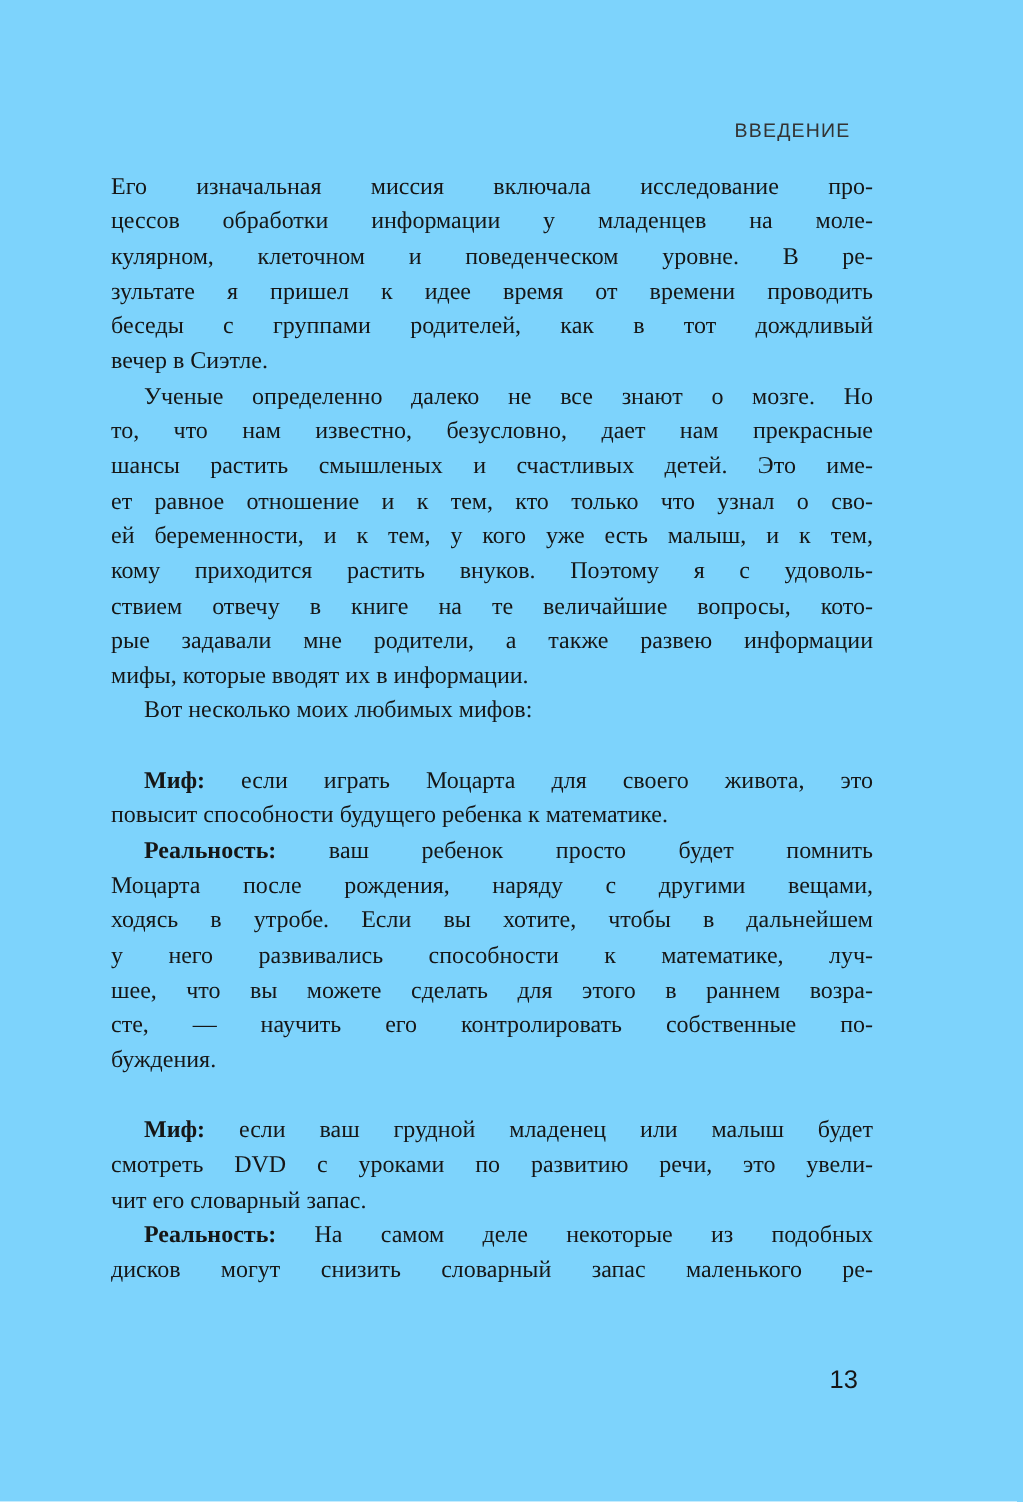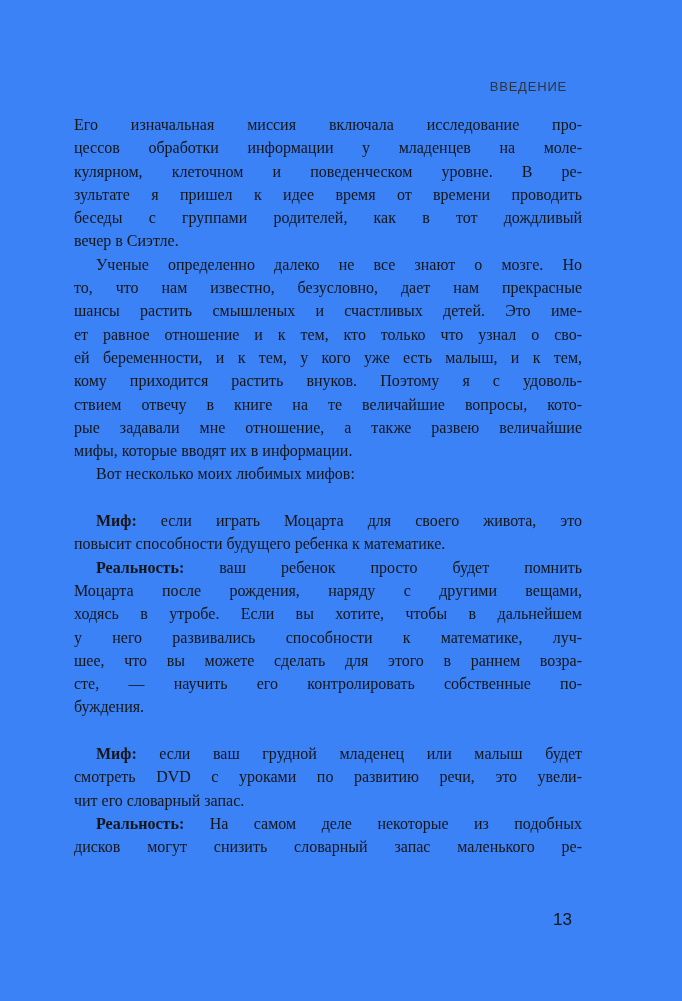--- a/index.html
+++ b/index.html
@@ -4,21 +4,21 @@
 <style>
   html, body {
     margin: 0;
     padding: 0;
     background: #ffffff;
   }
   .page {
     position: relative;
     width: 682px;
     height: 1001px;
-    background: #3b82f6;
+    background: #7dd3fc;
     overflow: hidden;
   }
   .running-header {
     position: absolute;
     top: 79px;
     left: 74px;
     width: 508px;
     box-sizing: border-box;
     padding-right: 15px;
     text-align: right;
@@ -86,21 +86,21 @@
       <div class="line"><span class="seg">зультате я пришел к идее время от времени проводить</span></div>
       <div class="line"><span class="seg">беседы с группами родителей, как в тот дождливый</span></div>
       <div class="line left"><span class="seg">вечер в Сиэтле.</span></div>
       <div class="line indent"><span class="seg">Ученые определенно далеко не все знают о мозге. Но</span></div>
       <div class="line"><span class="seg">то, что нам известно, безусловно, дает нам прекрасные</span></div>
       <div class="line"><span class="seg">шансы растить смышленых и счастливых детей. Это име-</span></div>
       <div class="line"><span class="seg">ет равное отношение и к тем, кто только что узнал о сво-</span></div>
       <div class="line"><span class="seg">ей беременности, и к тем, у кого уже есть малыш, и к тем,</span></div>
       <div class="line"><span class="seg">кому приходится растить внуков. Поэтому я с удоволь-</span></div>
       <div class="line"><span class="seg">ствием отвечу в книге на те величайшие вопросы, кото-</span></div>
-      <div class="line"><span class="seg">рые задавали мне отношение, а также развею величайшие</span></div>
+      <div class="line"><span class="seg">рые задавали мне родители, а также развею информации</span></div>
       <div class="line left"><span class="seg">мифы, которые вводят их в информации.</span></div>
       <div class="line indent left"><span class="seg">Вот несколько моих любимых мифов:</span></div>
       <div class="line spacer"></div>
       <div class="line indent"><span class="seg bold">Миф:</span><span class="seg"> если играть Моцарта для своего живота, это</span></div>
       <div class="line left"><span class="seg">повысит способности будущего ребенка к математике.</span></div>
       <div class="line indent"><span class="seg bold">Реальность:</span><span class="seg"> ваш ребенок просто будет помнить</span></div>
       <div class="line"><span class="seg">Моцарта после рождения, наряду с другими вещами,</span></div>
       <div class="line"><span class="seg">ходясь в утробе. Если вы хотите, чтобы в дальнейшем</span></div>
       <div class="line"><span class="seg">у него развивались способности к математике, луч-</span></div>
       <div class="line"><span class="seg">шее, что вы можете сделать для этого в раннем возра-</span></div>

